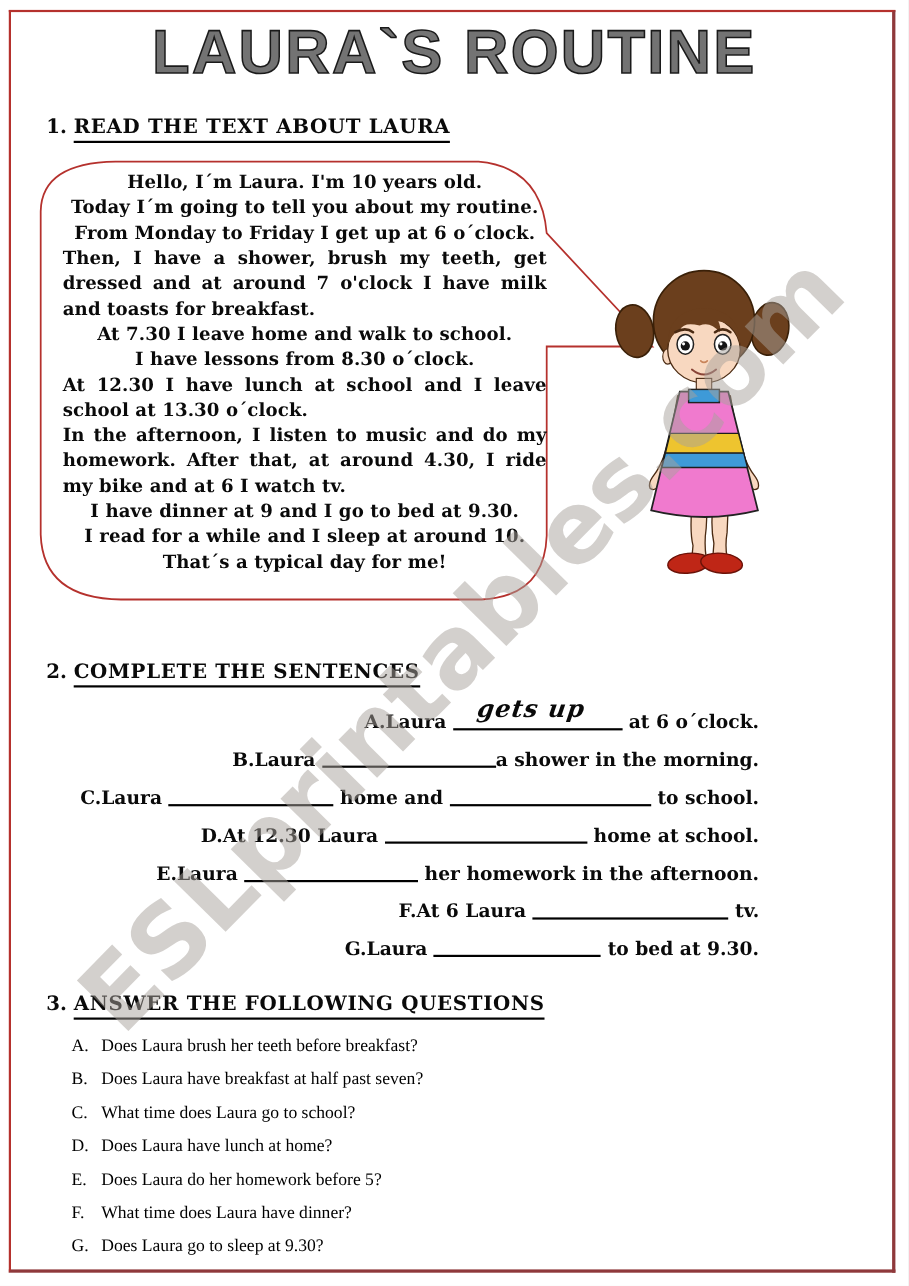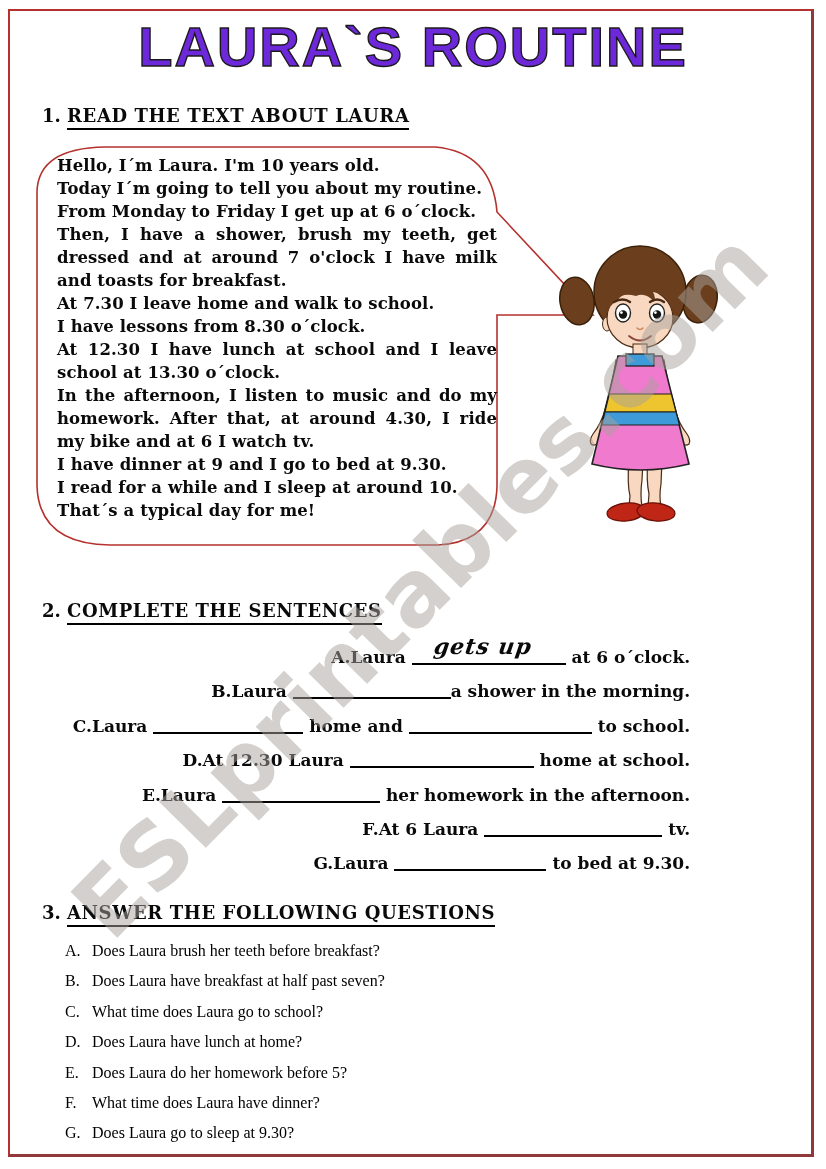--- a/index.html
+++ b/index.html
@@ -3,31 +3,31 @@
 <meta charset="utf-8">
 <style>
   html,body{margin:0;padding:0;background:#e8e8e8;}
   #page{position:relative;width:826px;height:1169px;background:#ffffff;overflow:hidden;
         font-family:"DejaVu Serif",serif;color:#0a0a0a;}
   .pborder{position:absolute;left:8px;top:9px;width:806px;height:1148px;box-sizing:border-box;
         border:2px solid #b5312d;border-right-width:3px;border-bottom-width:3px;
         border-right-color:#8f393b;border-bottom-color:#8f393b;}
   .title{position:absolute;left:0;right:0;top:12px;text-align:center;
         font-family:"Liberation Sans","DejaVu Sans",sans-serif;font-weight:900;font-size:56px;
-        letter-spacing:2px;color:#6d28d9;-webkit-text-stroke:1.4px #1a1a1a;line-height:1.25;}
+        letter-spacing:2px;color:#737373;-webkit-text-stroke:1.4px #1a1a1a;line-height:1.25;}
   .sec{position:absolute;font-family:"DejaVu Serif",serif;font-weight:bold;font-size:18px;white-space:nowrap;}
   .sec .num{display:inline-block;width:25px;}
   .sec .ht{border-bottom:2px solid #000;padding-bottom:2px;letter-spacing:0.6px;}
   #sec1{left:42px;top:105px;}
   #sec2{left:42px;top:600px;}
   #sec3{left:42px;top:902px;}
   .bubble-svg{position:absolute;left:30px;top:140px;width:580px;height:420px;}
   .btext{position:absolute;left:57px;top:154px;width:440px;font-weight:bold;font-size:16.5px;
         line-height:23px;letter-spacing:0.1px;}
-  .bline{margin:0;}
+  .bline{margin:0;text-align:center;}
   .bline.just{text-align:justify;}
   .girl{position:absolute;left:558px;top:244px;width:160px;height:284px;}
   .s2list{position:absolute;left:65px;top:640px;}
   .srow{height:34.4px;line-height:34.4px;font-family:"DejaVu Serif",serif;font-weight:bold;
         font-size:17px;white-space:nowrap;text-align:right;}
   .letter{display:inline-block;width:27px;}
   .blank{display:inline-block;border-bottom:2px solid #000;height:15px;position:relative;vertical-align:-2px;}
   .hand{position:absolute;left:22px;bottom:6px;font-family:"DejaVu Serif",serif;font-weight:bold;
         font-style:italic;font-size:22px;letter-spacing:1px;transform:skewX(-8deg);white-space:nowrap;line-height:1;}
   .qlist{position:absolute;left:65px;top:936px;}

